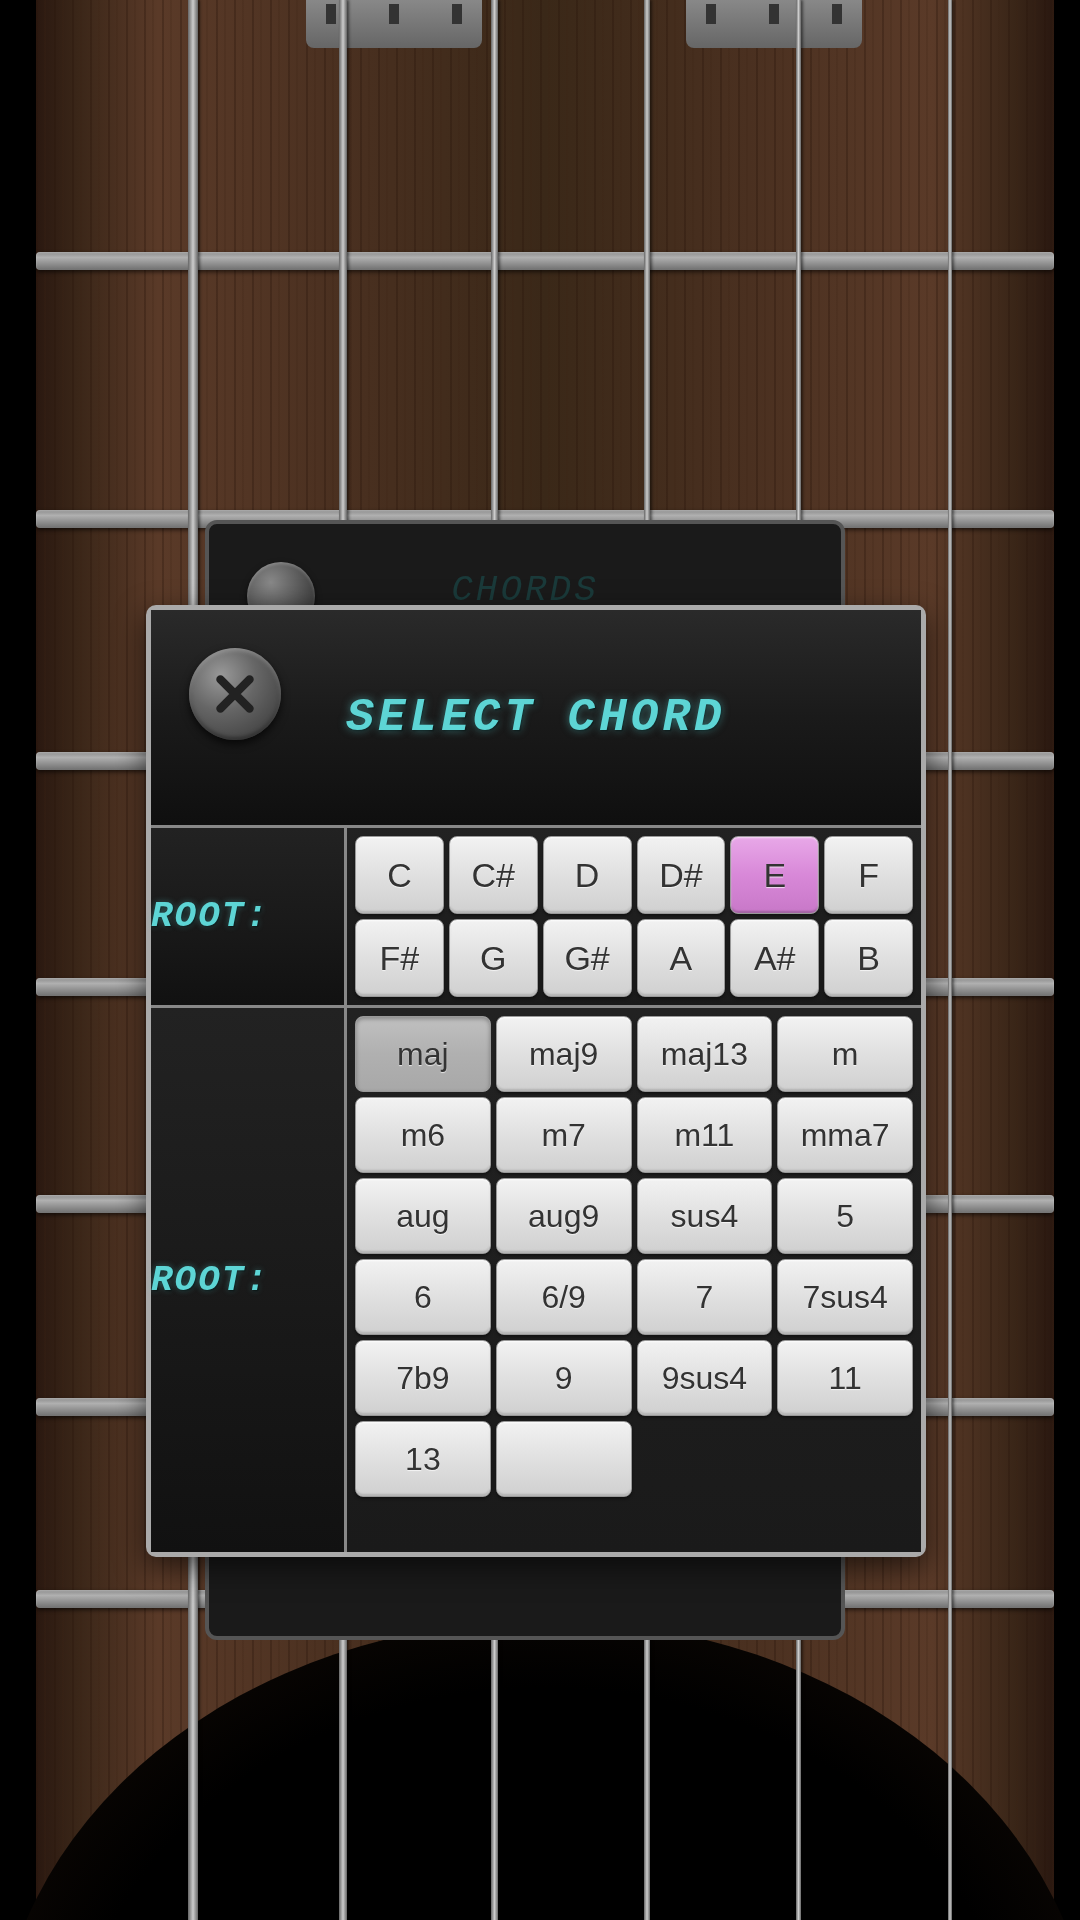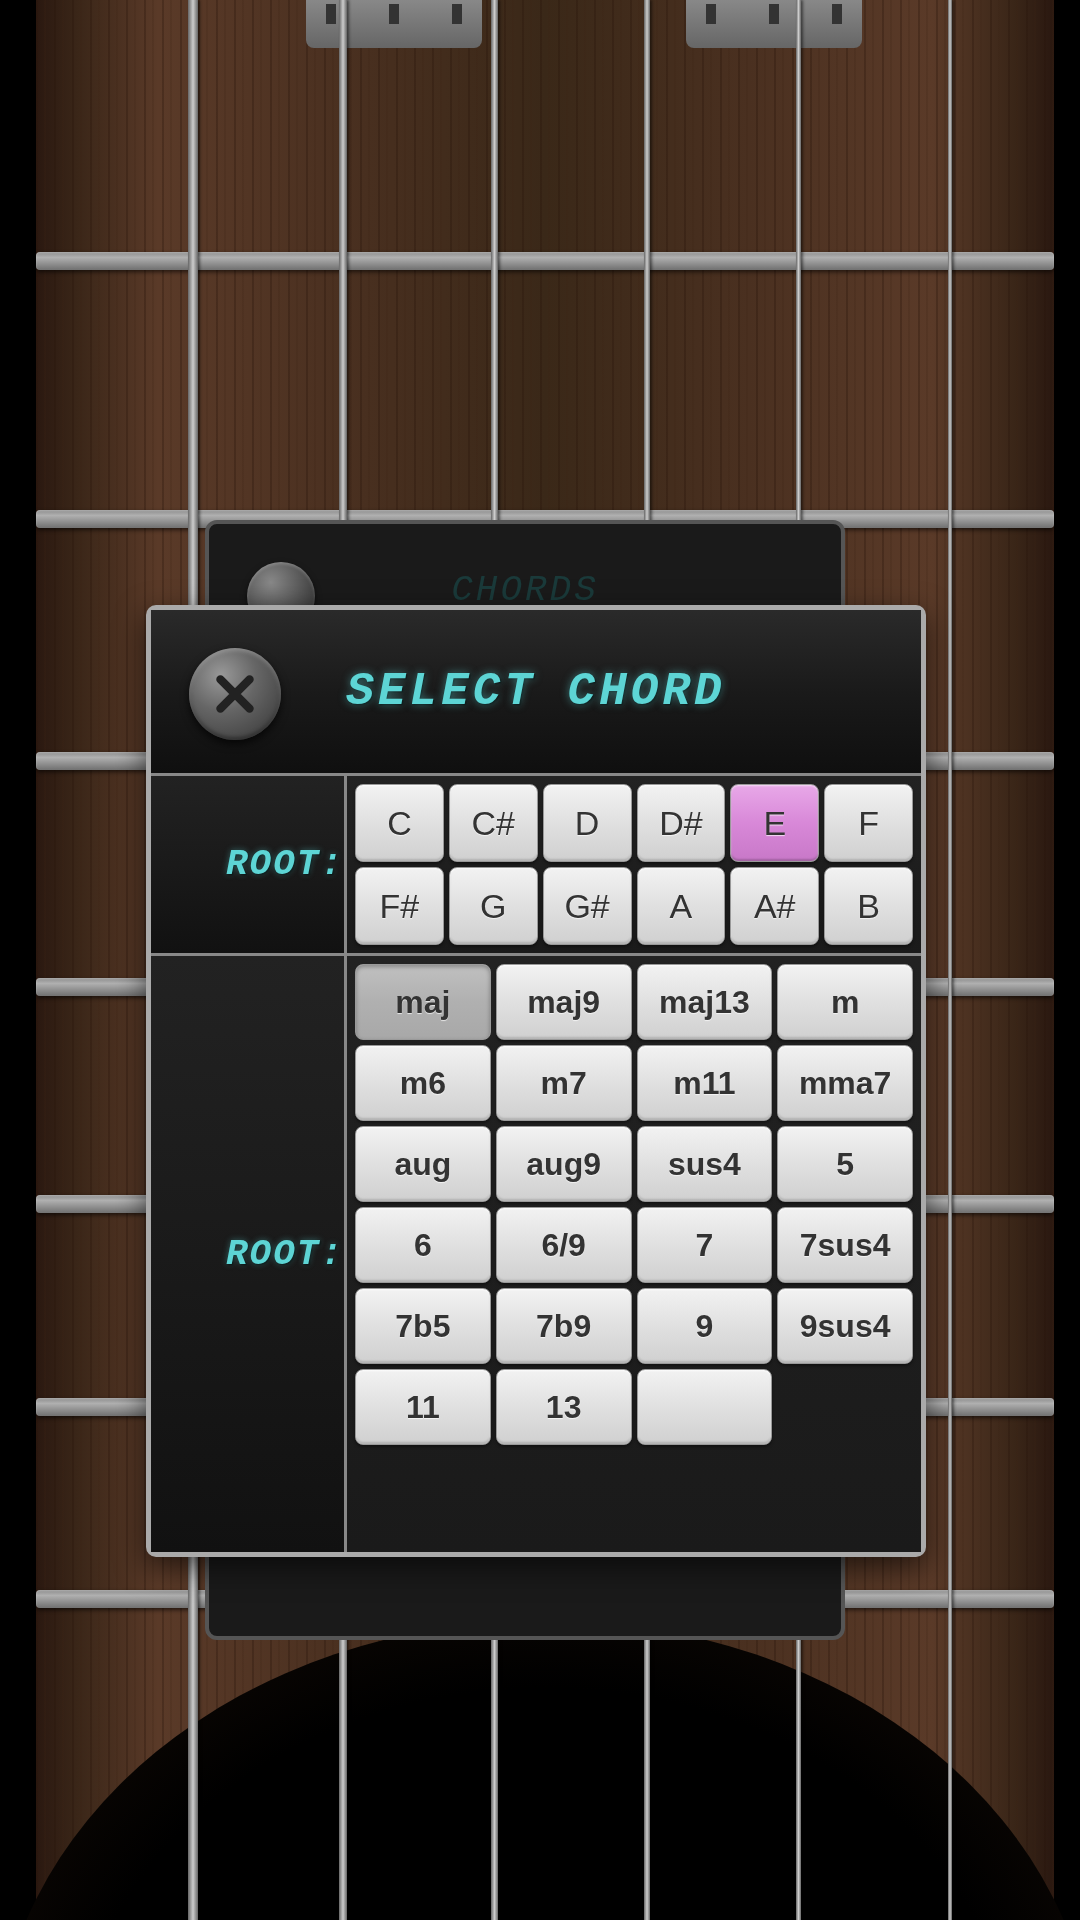--- a/index.html
+++ b/index.html
@@ -156,21 +156,21 @@
   height: 952px;
   background: #ccc;
   border: 5px solid #aaa;
   border-radius: 10px;
   box-shadow: 0 10px 30px rgba(0,0,0,0.6);
   display: flex;
   flex-direction: column;
 }
 
 .dialog-header {
-  height: 166px;
+  height: 218px;
   background: linear-gradient(180deg, #2a2a2a 0%, #1a1a1a 50%, #0f0f0f 100%);
   position: relative;
   display: flex;
   align-items: center;
   border-bottom: 3px solid #888;
 }
 
 .close-btn {
   position: absolute;
   left: 38px;
@@ -210,21 +210,21 @@
   display: flex;
   border-bottom: 3px solid #888;
 }
 .section:last-child { border-bottom: none; flex: 1; }
 
 .section-label {
   width: 196px;
   background: linear-gradient(180deg, #222 0%, #1a1a1a 50%, #111 100%);
   display: flex;
   align-items: center;
-  justify-content: flex-end;
+  justify-content: flex-start;
   border-right: 3px solid #888;
 }
 .section-label span {
   color: #5dd5d5;
   font-family: 'Courier New', monospace;
   font-style: italic;
   font-weight: bold;
   font-size: 36px;
   letter-spacing: 2px;
   text-shadow: 0 0 6px rgba(93,213,213,0.4), 1px 1px 2px #000;
@@ -248,21 +248,21 @@
   box-shadow: 0 2px 3px rgba(0,0,0,0.4), inset 0 1px 2px rgba(255,255,255,0.8), inset 0 -2px 2px rgba(0,0,0,0.15);
   display: flex;
   align-items: center;
   justify-content: center;
   font-size: 34px;
   color: #333;
   text-shadow: 0 1px 1px rgba(255,255,255,0.7);
   cursor: pointer;
   font-weight: 400;
 }
-.type-grid .key { font-size: 32px; font-weight: bold; }
+.type-grid .key { font-size: 32px; }
 
 .key.selected {
   background: linear-gradient(180deg, #e8a8e8 0%, #d888d8 50%, #c878c8 100%);
   box-shadow: 0 2px 3px rgba(0,0,0,0.4), inset 0 1px 2px rgba(255,255,255,0.6), inset 0 -2px 2px rgba(0,0,0,0.2);
 }
 .key.pressed {
   background: linear-gradient(180deg, #c0c0c0 0%, #b0b0b0 50%, #a8a8a8 100%);
   box-shadow: inset 0 2px 4px rgba(0,0,0,0.3);
 }
 .key.empty {
@@ -358,21 +358,20 @@
             <div class="key">m11</div>
             <div class="key">mma7</div>
             <div class="key">aug</div>
             <div class="key">aug9</div>
             <div class="key">sus4</div>
             <div class="key">5</div>
             <div class="key">6</div>
             <div class="key">6/9</div>
             <div class="key">7</div>
             <div class="key">7sus4</div>
-            <div class="key">7b5</div>
             <div class="key">7b9</div>
             <div class="key">9</div>
             <div class="key">9sus4</div>
             <div class="key">11</div>
             <div class="key">13</div>
             <div class="key empty"></div>
           </div>
       </div>
     </div>
   </div>

